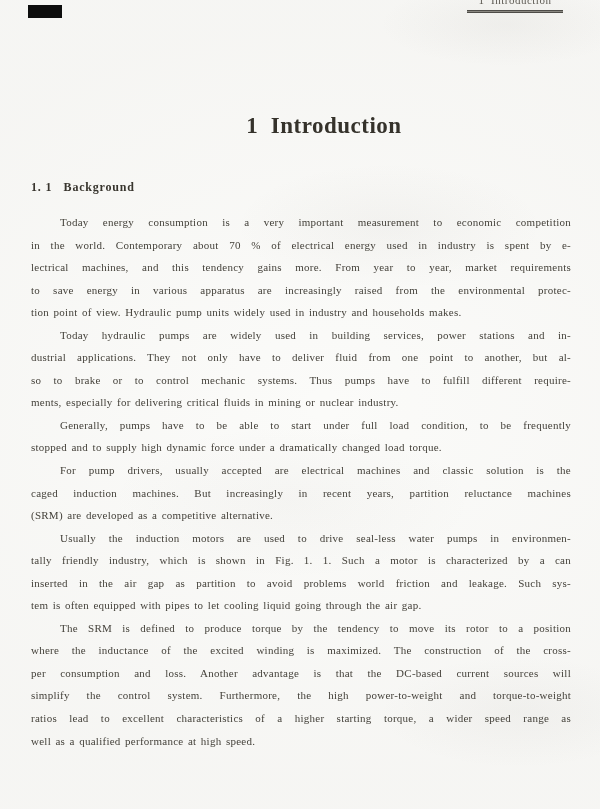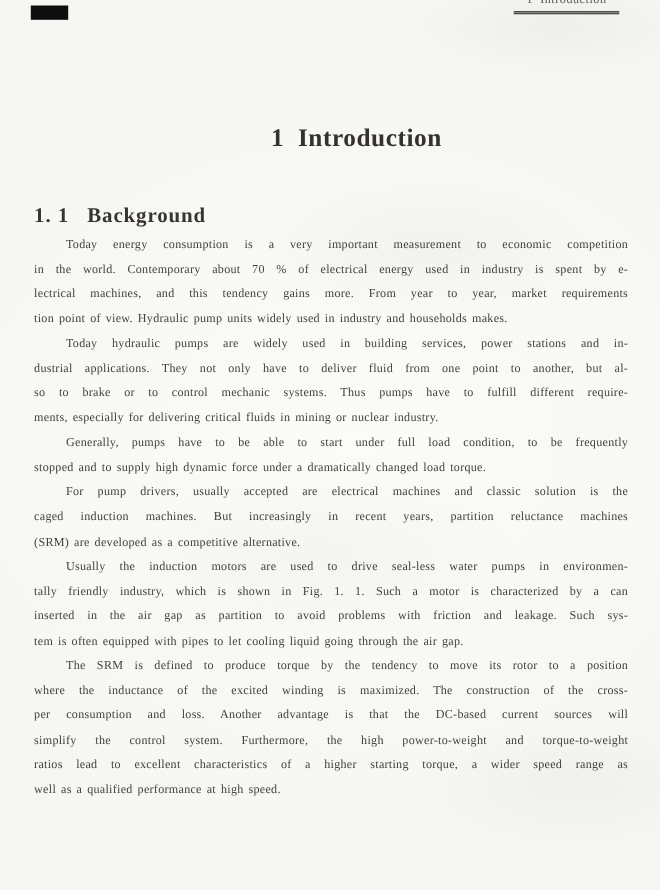--- a/index.html
+++ b/index.html
@@ -55,21 +55,21 @@
     font-size: 23px;
     font-weight: bold;
     letter-spacing: 0.5px;
     color: #35322b;
     white-space: pre;
   }
   .section-heading {
     position: absolute;
     top: 170px;
     left: 31px;
-    font-size: 19px;
+    font-size: 12px;
     font-weight: bold;
     letter-spacing: 0.8px;
     color: #38352e;
     white-space: pre;
   }
   .body-text {
     position: absolute;
     top: 211px;
     left: 31px;
     width: 540px;
@@ -99,33 +99,34 @@
   <div class="ink-mark"></div>
 
   <h1 class="chapter-title">1  Introduction</h1>
 
   <h2 class="section-heading">1. 1   Background</h2>
 
   <div class="body-text">
       <div class="bodyline first">Today energy consumption is a very important measurement to economic competition</div>
       <div class="bodyline">in the world. Contemporary about 70 % of electrical energy used in industry is spent by e-</div>
       <div class="bodyline">lectrical machines, and this tendency gains more. From year to year, market requirements</div>
+      <div class="bodyline">to save energy in various apparatus are increasingly raised from the environmental protec-</div>
       <div class="bodyline last">tion point of view. Hydraulic pump units widely used in industry and households makes.</div>
       <div class="bodyline first">Today hydraulic pumps are widely used in building services, power stations and in-</div>
       <div class="bodyline">dustrial applications. They not only have to deliver fluid from one point to another, but al-</div>
       <div class="bodyline">so to brake or to control mechanic systems. Thus pumps have to fulfill different require-</div>
       <div class="bodyline last">ments, especially for delivering critical fluids in mining or nuclear industry.</div>
       <div class="bodyline first">Generally, pumps have to be able to start under full load condition, to be frequently</div>
       <div class="bodyline last">stopped and to supply high dynamic force under a dramatically changed load torque.</div>
       <div class="bodyline first">For pump drivers, usually accepted are electrical machines and classic solution is the</div>
       <div class="bodyline">caged induction machines. But increasingly in recent years, partition reluctance machines</div>
       <div class="bodyline last">(SRM) are developed as a competitive alternative.</div>
       <div class="bodyline first">Usually the induction motors are used to drive seal-less water pumps in environmen-</div>
       <div class="bodyline">tally friendly industry, which is shown in Fig. 1. 1. Such a motor is characterized by a can</div>
-      <div class="bodyline">inserted in the air gap as partition to avoid problems with friction and leakage. Such sys-</div>
+      <div class="bodyline">inserted in the air gap as partition to avoid problems world friction and leakage. Such sys-</div>
       <div class="bodyline last">tem is often equipped with pipes to let cooling liquid going through the air gap.</div>
       <div class="bodyline first">The SRM is defined to produce torque by the tendency to move its rotor to a position</div>
       <div class="bodyline">where the inductance of the excited winding is maximized. The construction of the cross-</div>
       <div class="bodyline">per consumption and loss. Another advantage is that the DC-based current sources will</div>
       <div class="bodyline">simplify the control system. Furthermore, the high power-to-weight and torque-to-weight</div>
       <div class="bodyline">ratios lead to excellent characteristics of a higher starting torque, a wider speed range as</div>
       <div class="bodyline last">well as a qualified performance at high speed.</div>
     </div>
 
 </div>

